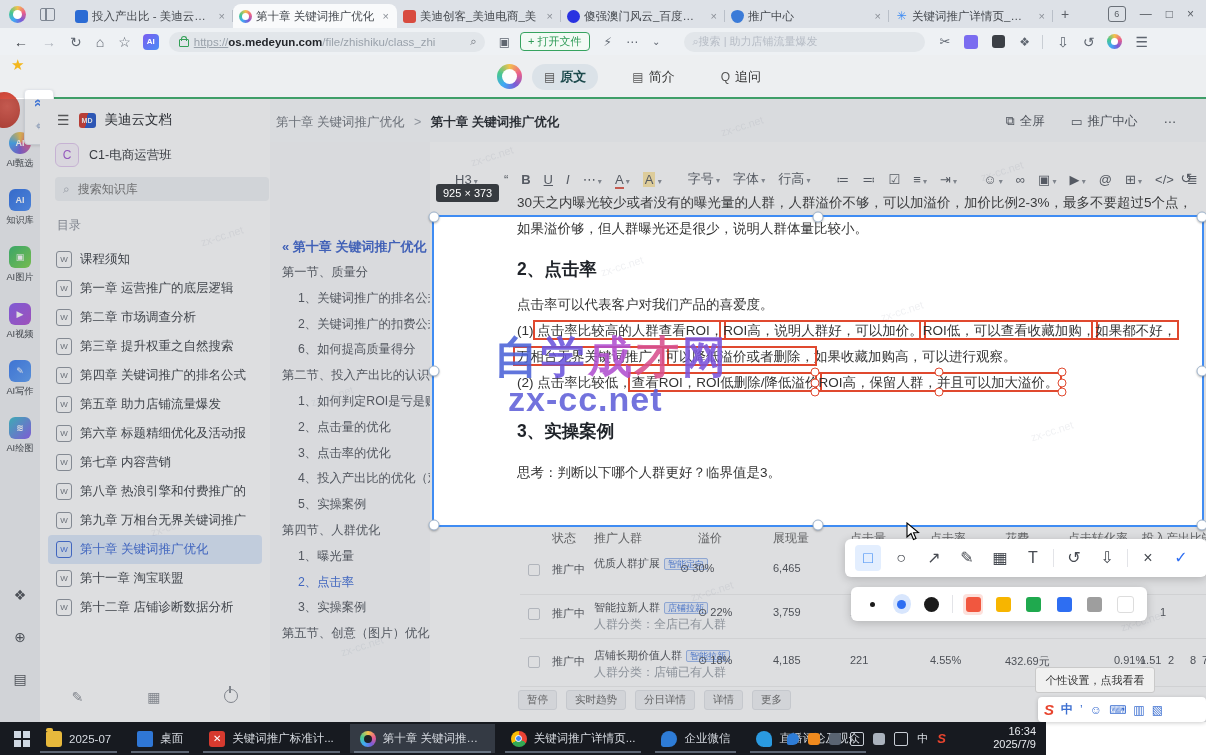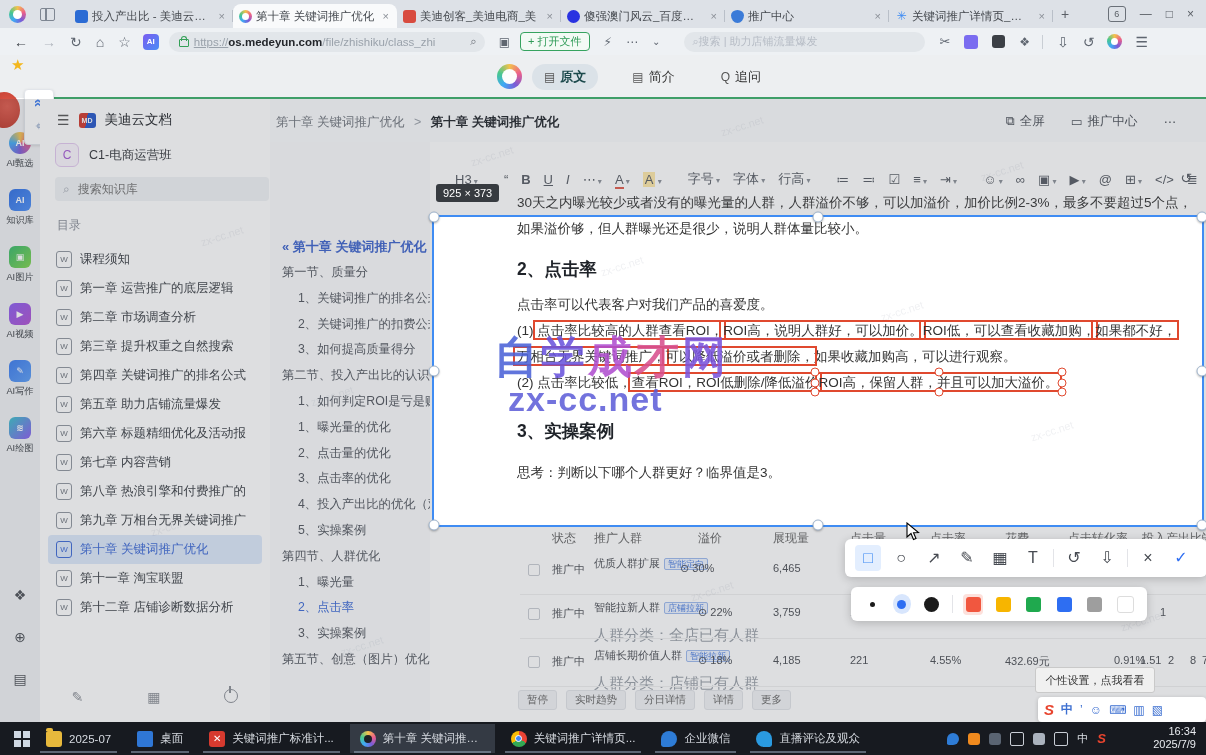--- a/index.html
+++ b/index.html
@@ -116,21 +116,21 @@
   .wm2{position:absolute;left:78px;top:238px;font-size:34px;font-weight:bold;color:#5b5bd8;opacity:.85;letter-spacing:1px;}
   .tiled{position:absolute;font-size:11px;color:#2a3555;opacity:.07;transform:rotate(-18deg);white-space:nowrap;}
   
   .thead{position:absolute;left:0px;top:386px;width:776px;height:18px;font-size:12px;color:#666;}
   .thead span{position:absolute;top:2px;white-space:nowrap;}
   .trow{position:absolute;left:0;width:776px;font-size:11px;color:#4c4f55;}
   .trow .cb{position:absolute;left:98px;top:8px;width:10px;height:10px;border:1px solid #c9ccd2;border-radius:2px;}
   .trow .st{position:absolute;left:122px;top:6px;}
   .trow .nm{position:absolute;left:164px;top:0px;white-space:nowrap;}
   .trow .nm .tag{border:1px solid #9db9ee;color:#4a7de0;background:#eef4ff;font-size:9px;border-radius:2px;padding:0 3px;margin-left:4px;}
-  .trow .sub{position:absolute;left:164px;top:26px;font-size:15px;color:#9aa0a8;white-space:nowrap;font-family:Liberation Serif, serif;}
+  .trow .sub{position:absolute;left:164px;top:16px;font-size:12px;color:#9aa0a8;white-space:nowrap;font-family:Liberation Serif, serif;}
   .trow .pv{position:absolute;top:6px;white-space:nowrap;}
   .rowline{position:absolute;left:90px;width:686px;height:1px;background:#efefef;}
   .pills{position:absolute;left:88px;top:548px;display:flex;gap:9px;}
   .pill{background:#f2f3f5;border:1px solid #e2e4e8;border-radius:3px;font-size:10.5px;color:#666;padding:2px 8px;white-space:nowrap;}
   
   .dim{position:absolute;background:rgba(86,90,99,.20);z-index:5;}
   .selection{position:absolute;left:432px;top:215px;width:772px;height:312px;border:2px solid #3f8cf3;box-sizing:border-box;z-index:6;}
   .shd{position:absolute;width:9px;height:9px;background:#fff;border:1px solid #9fb4cc;border-radius:50%;box-shadow:0 1px 2px rgba(0,0,0,.25);transform:translate(-50%,-50%);}
   .sizebadge{position:absolute;left:436px;top:184px;background:rgba(40,44,50,.92);color:#fff;font-size:11px;border-radius:3px;padding:3px 7px;z-index:7;}
   .captools{position:absolute;left:845px;top:539px;width:362px;height:38px;background:#fff;border-radius:6px;
@@ -147,21 +147,21 @@
   .cwrap{width:21px;height:21px;border-radius:4px;display:flex;align-items:center;justify-content:center;}
   .cwrap.sel{background:#fde1dc;}
   .tooltip{position:absolute;left:1035px;top:667px;width:118px;height:24px;background:#f0f0f0;border:1px solid #c9c9c9;
     border-radius:3px;font-size:11px;color:#333;text-align:center;line-height:24px;z-index:8;}
   .sogou{position:absolute;left:1038px;top:697px;width:168px;height:25px;background:#fff;border-radius:4px;
     box-shadow:0 1px 4px rgba(0,0,0,.2);display:flex;align-items:center;padding:0 6px;gap:7px;z-index:8;box-sizing:border-box;}
   .sg-s{color:#e8442e;font-weight:bold;font-size:15px;font-style:italic;}
   .sg-i{color:#3c6fd1;font-size:12px;}
   .cursor{position:absolute;left:906px;top:522px;z-index:9;}
   
-  .taskbar{position:absolute;left:0;top:722px;width:1206px;height:33px;background:#171a20;display:flex;align-items:center;z-index:10;}
+  .taskbar{position:absolute;left:0;top:722px;width:1046px;height:33px;background:#171a20;display:flex;align-items:center;z-index:10;}
   .startbtn{width:16px;height:16px;margin-left:14px;display:grid;grid-template-columns:7px 7px;grid-gap:2px;}
   .startbtn i{background:#cfd8e3;width:7px;height:7px;}
   .titem{height:29px;display:flex;align-items:center;gap:7px;padding:0 10px;margin-left:6px;color:#d6dae0;font-size:11.5px;position:relative;max-width:125px;}
   .titem .tl{white-space:nowrap;overflow:hidden;text-overflow:ellipsis;}
   .titem::after{content:"";position:absolute;left:4px;right:4px;bottom:0;height:2px;background:rgba(150,165,185,.55);}
   .titem.active{background:#343a44;}
   .tico{width:16px;height:16px;flex:0 0 16px;border-radius:3px;position:relative;}
   .ti-folder{background:#e8b93c;border-radius:2px 3px 3px 3px;}
   .ti-folder::before{content:"";position:absolute;left:0;top:-3px;width:7px;height:3px;background:#e8b93c;border-radius:2px 2px 0 0;}
   .ti-desktop{background:#2f77d6;border-radius:2px;}
@@ -409,24 +409,23 @@
         </div>
       </div>
   </div>
 
   <div class="outline">
     <div class="otitle"><span>« </span><span>第十章 关键词推广优化</span></div>
     <div class="oitems" id="oitems">
         <div class="oit lvl1">第一节、质量分</div>
         <div class="oit lvl2">1、关键词推广的排名公式</div>
         <div class="oit lvl2">2、关键词推广的扣费公式</div>
-        <div class="oit lvl2">3、如何提高质量得分</div>
+        <div class="oit lvl2">6、如何提高质量得分</div>
         <div class="oit lvl1">第二节、投入产出比的认识</div>
         <div class="oit lvl2">1、如何判定ROI是亏是赚</div>
-        <div class="oit lvl2">1、曝光量的优化</div>
         <div class="oit lvl2">2、点击量的优化</div>
         <div class="oit lvl2">3、点击率的优化</div>
         <div class="oit lvl2">4、投入产出比的优化（观察7天/15...</div>
         <div class="oit lvl2">5、实操案例</div>
         <div class="oit lvl1">第四节、人群优化</div>
         <div class="oit lvl2">1、曝光量</div>
         <div class="oit lvl2 active">2、点击率</div>
         <div class="oit lvl2">3、实操案例</div>
         <div class="oit lvl1">第五节、创意（图片）优化</div>
       </div>

